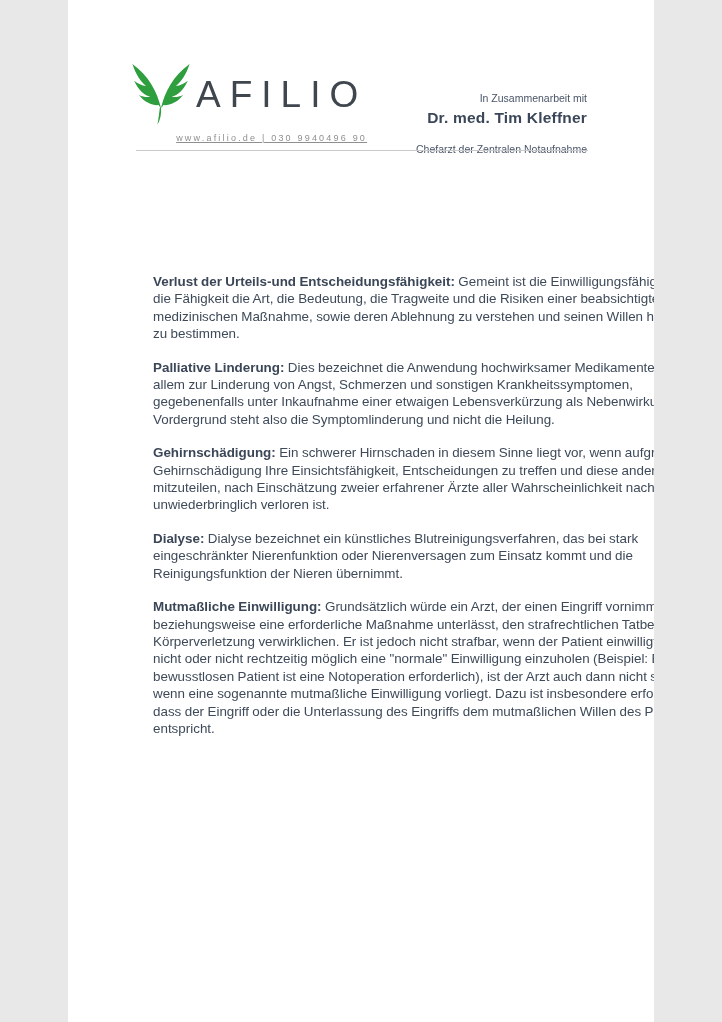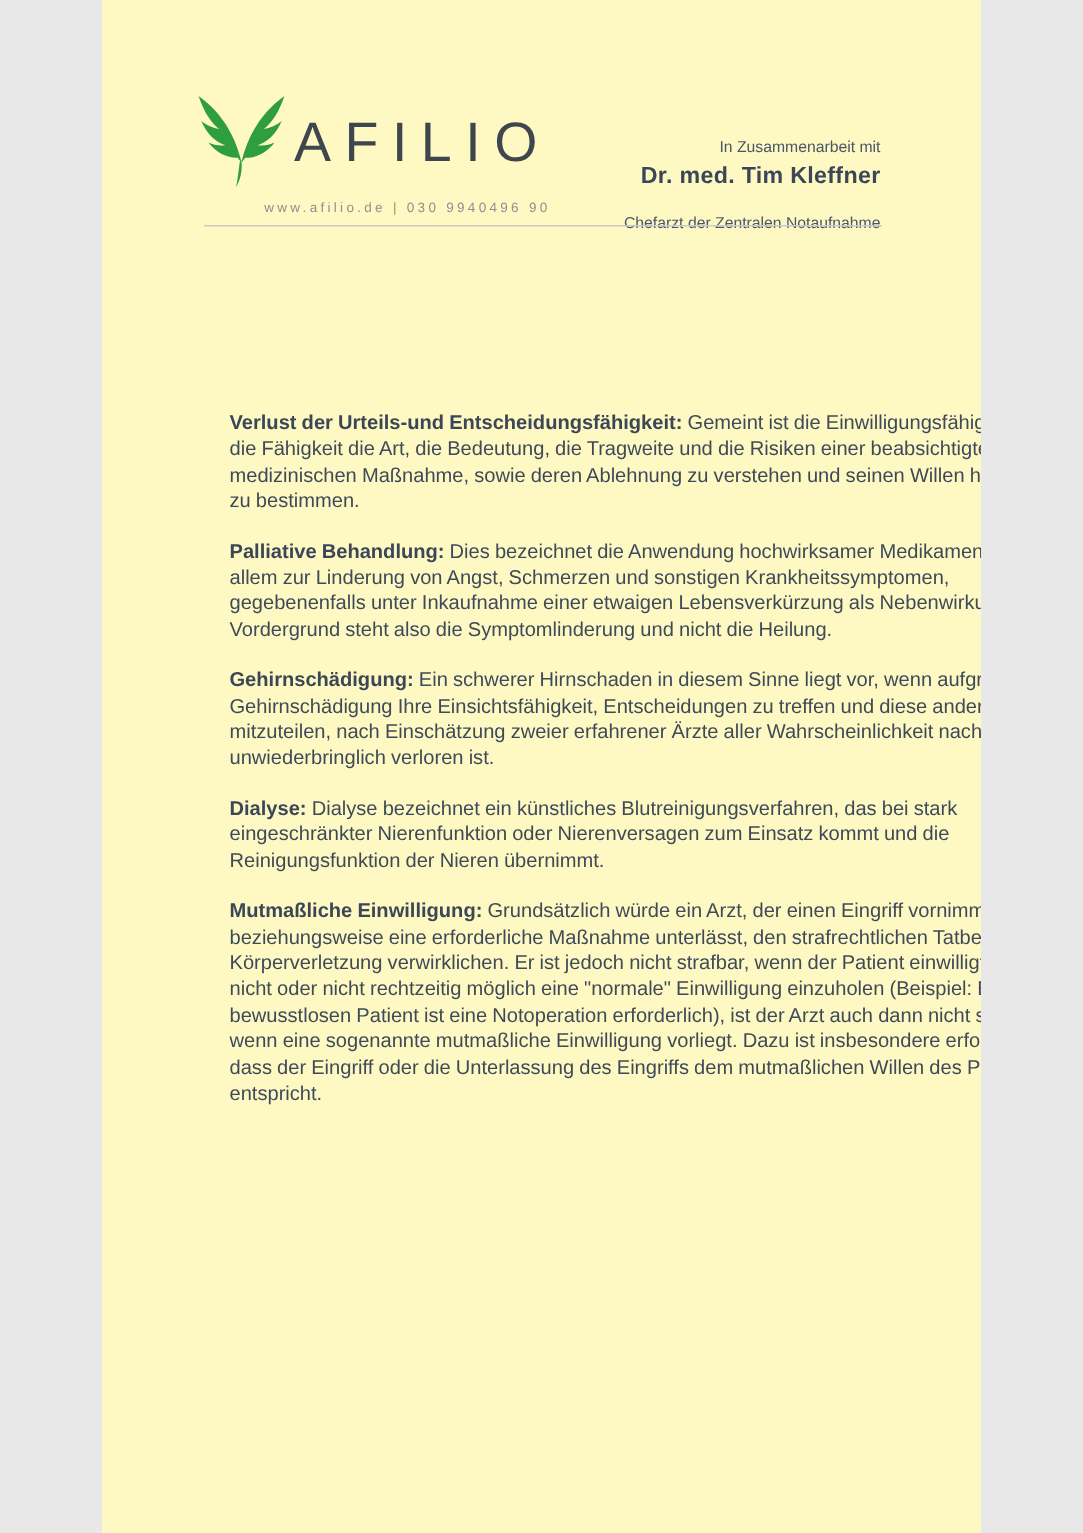--- a/index.html
+++ b/index.html
@@ -3,21 +3,21 @@
 <meta charset="utf-8">
 <style>
   * { margin: 0; padding: 0; box-sizing: border-box; }
   html, body { background: #e8e8e8; }
   body { font-family: "Liberation Sans", sans-serif; }
 
   .page {
     position: relative;
     width: 586px;
     height: 1022px;
-    background: #fef9c3;
+    background: #ffffff;
     margin: 0 auto;
     overflow: hidden;
   }
 
   
   .logo-block {
     position: absolute;
     left: 62px;
     top: 58px;
     display: flex;
@@ -37,20 +37,21 @@
     line-height: 1;
     padding-top: 4px;
   }
   .tagline {
     margin-top: 7px;
     font-size: 9px;
     letter-spacing: 2.2px;
     color: #8f8f8f;
     align-self: center;
     padding-left: 46px; 
+    text-decoration: underline;
   }
 
   .partner-block {
     position: absolute;
     right: 67px;
     top: 92px;
     text-align: right;
     color: #4a5568;
   }
   .partner-intro { font-size: 10.5px; margin-bottom: 5px; }
@@ -120,21 +121,21 @@
 
   <hr class="divider">
 
 
   <main class="glossary">
     <p class="entry">
       <strong>Verlust der Urteils-und Entscheidungsfähigkeit:</strong>
       <span>Gemeint ist die Einwilligungsfähigkeit, also die Fähigkeit die Art, die Bedeutung, die Tragweite und die Risiken einer beabsichtigten medizinischen Maßnahme, sowie deren Ablehnung zu verstehen und seinen Willen hiernach zu bestimmen.</span>
     </p>
     <p class="entry">
-      <strong>Palliative Behandlung:</strong>
+      <strong>Palliative Linderung:</strong>
       <span>Dies bezeichnet die Anwendung hochwirksamer Medikamente, vor allem zur Linderung von Angst, Schmerzen und sonstigen Krankheitssymptomen, gegebenenfalls unter Inkaufnahme einer etwaigen Lebensverkürzung als Nebenwirkung. Im Vordergrund steht also die Symptomlinderung und nicht die Heilung.</span>
     </p>
     <p class="entry">
       <strong>Gehirnschädigung:</strong>
       <span>Ein schwerer Hirnschaden in diesem Sinne liegt vor, wenn aufgrund einer Gehirnschädigung Ihre Einsichtsfähigkeit, Entscheidungen zu treffen und diese anderen mitzuteilen, nach Einschätzung zweier erfahrener Ärzte aller Wahrscheinlichkeit nach unwiederbringlich verloren ist.</span>
     </p>
     <p class="entry">
       <strong>Dialyse:</strong>
       <span>Dialyse bezeichnet ein künstliches Blutreinigungsverfahren, das bei stark eingeschränkter Nierenfunktion oder Nierenversagen zum Einsatz kommt und die Reinigungsfunktion der Nieren übernimmt.</span>
     </p>

